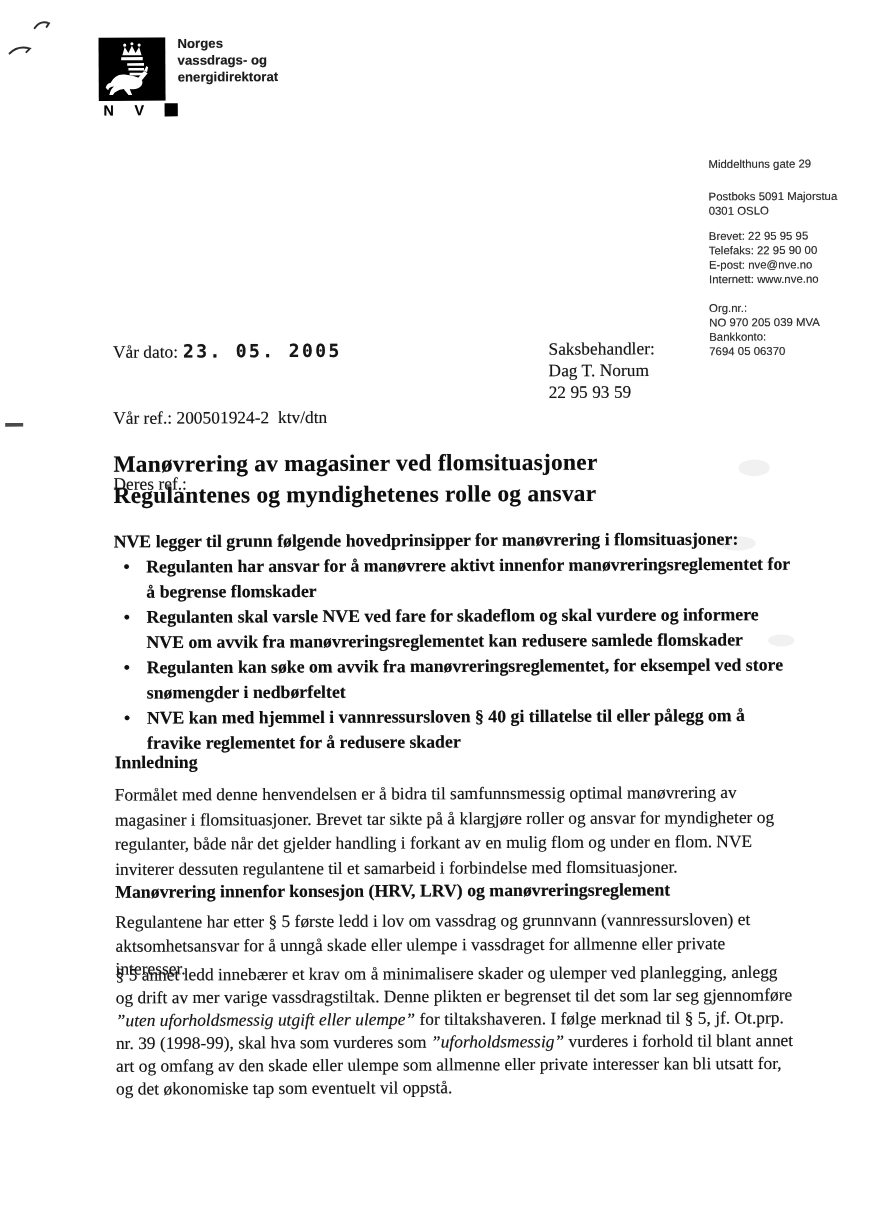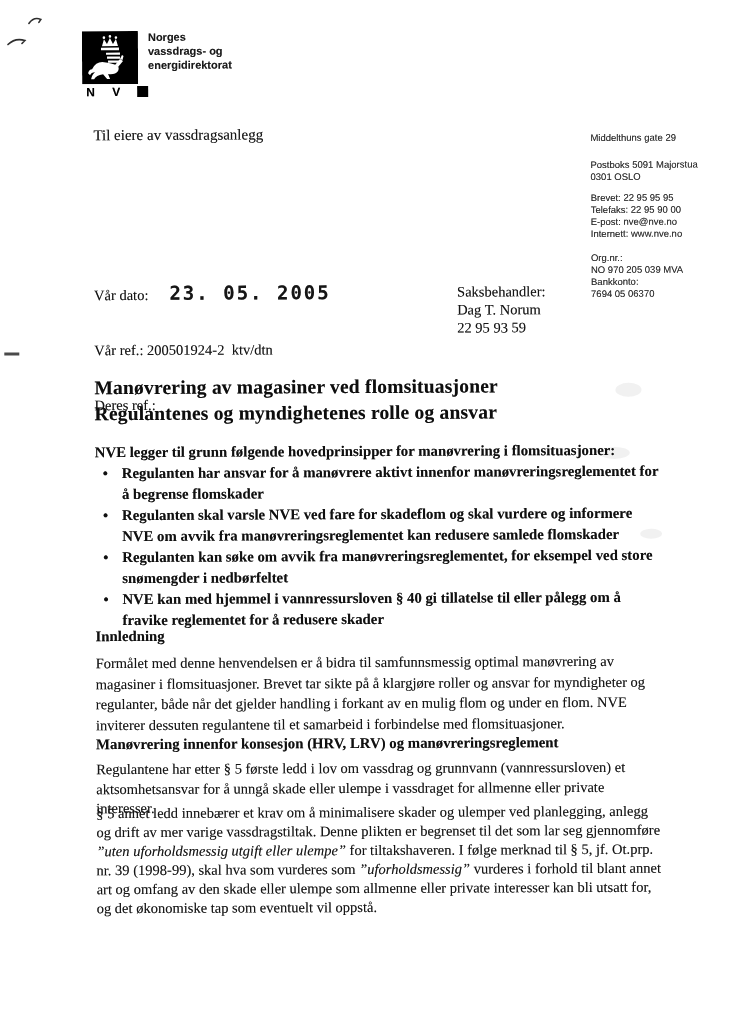--- a/index.html
+++ b/index.html
@@ -40,21 +40,21 @@
     font-size: 9.5px; line-height: 12px; color: #2b2b2b;
   }
   .contact .gap-lg { margin-bottom: 15px; }
   .contact .gap-md { margin-bottom: 9px; }
   .contact .gap-sm { margin-bottom: 12px; }
 
   
   .ref-block { position: absolute; left: 95px; top: 247px; font-size: 14.5px; line-height: 18.2px; white-space: pre-wrap; }
   .stamp {
     font-family: "DejaVu Sans Mono", monospace;
-    font-weight: bold; font-size: 19px; letter-spacing: 2px; margin-left: 21px;
+    font-weight: bold; font-size: 15px; letter-spacing: 2px; margin-left: 4px;
   }
   .handler-block { position: absolute; left: 410px; top: 283px; font-size: 14.5px; line-height: 18.2px; margin-left: 48px; }
 
   .fold-mark { position: absolute; left: 5px; top: 351px; width: 15px; height: 2.5px; background: #4a4a4a; }
 
   
   .title {
     position: absolute; left: 95px; top: 374px;
     font-size: 19.5px; font-weight: bold; line-height: 26px; letter-spacing: 0.2px; color: #0e0e0e;
   }
@@ -118,21 +118,20 @@
     </svg>
   </div>
   <div class="logo-acronym scan-text">N V E</div>
   <div class="logo-small-square"></div>
   <div class="org-name scan-text">
     <div>Norges</div>
     <div>vassdrags- og</div>
     <div>energidirektorat</div>
   </div>
 
-  <div class="recipient scan-text">Til eiere av vassdragsanlegg</div>
 
   <div class="contact scan-text">
     <div class="gap-lg">Middelthuns gate 29</div>
     <div>Postboks 5091 Majorstua</div>
     <div class="gap-md">0301 OSLO</div>
     <div><span>Brevet:</span> <span>22 95 95 95</span></div>
     <div><span>Telefaks:</span> <span>22 95 90 00</span></div>
     <div><span>E-post:</span> <span>nve@nve.no</span></div>
     <div class="gap-sm"><span>Internett:</span> <span>www.nve.no</span></div>
     <div>Org.nr.:</div>

